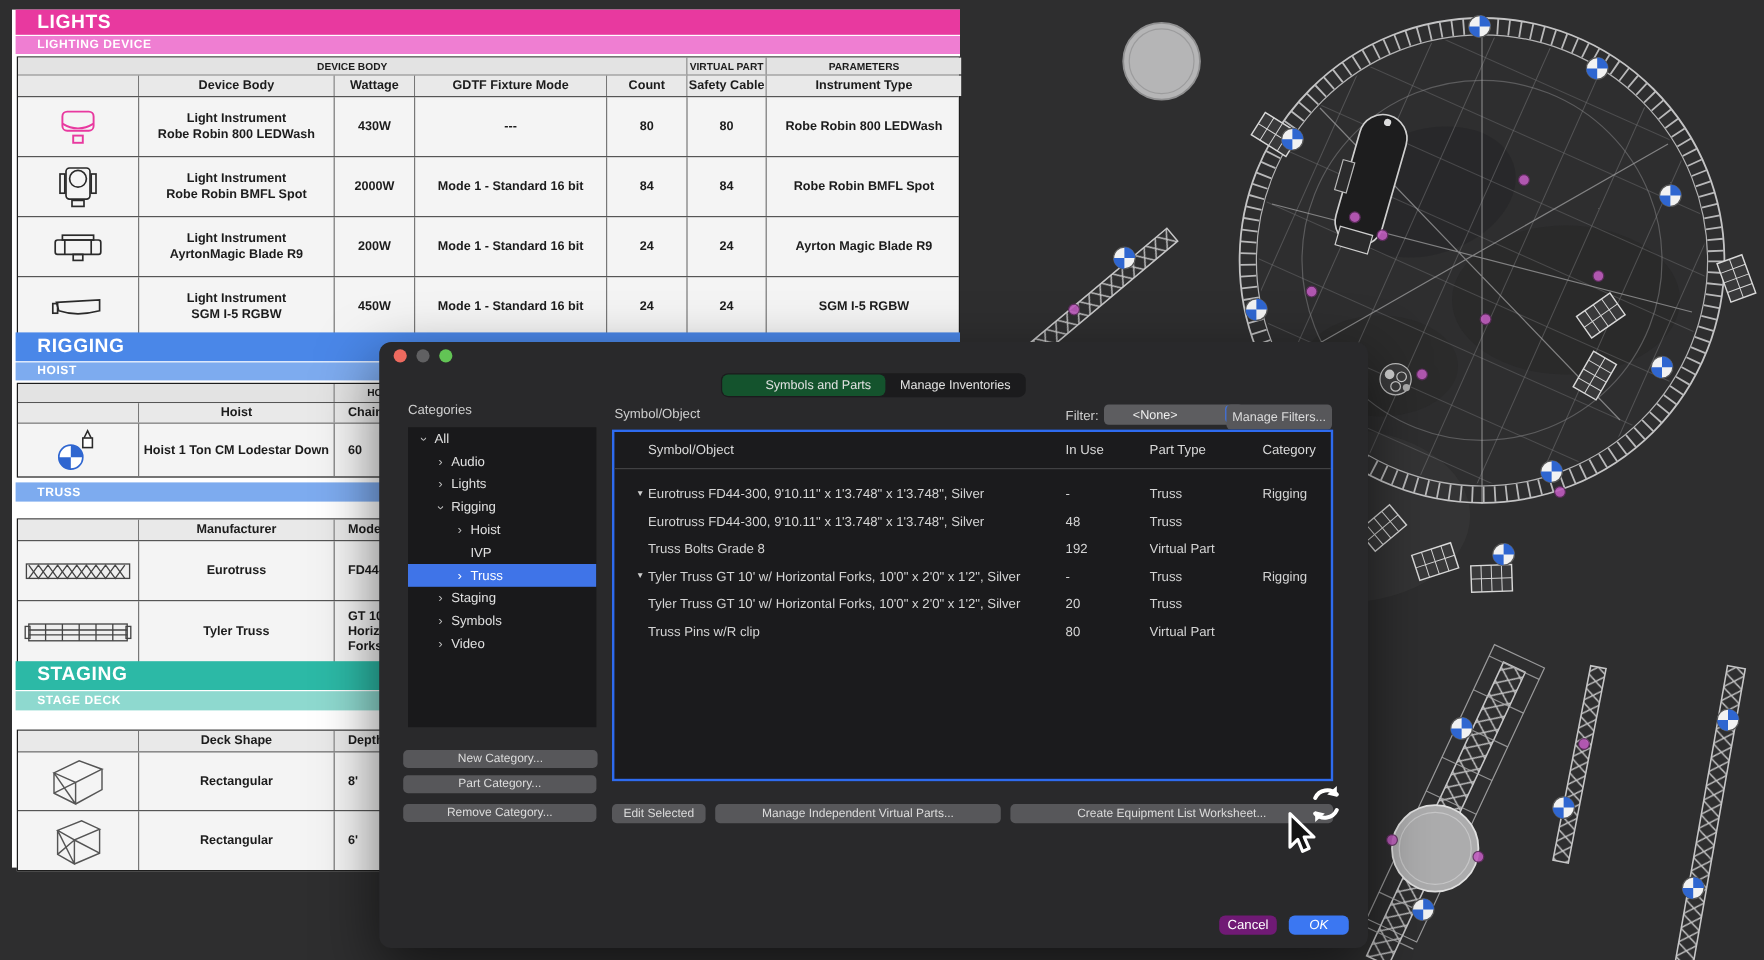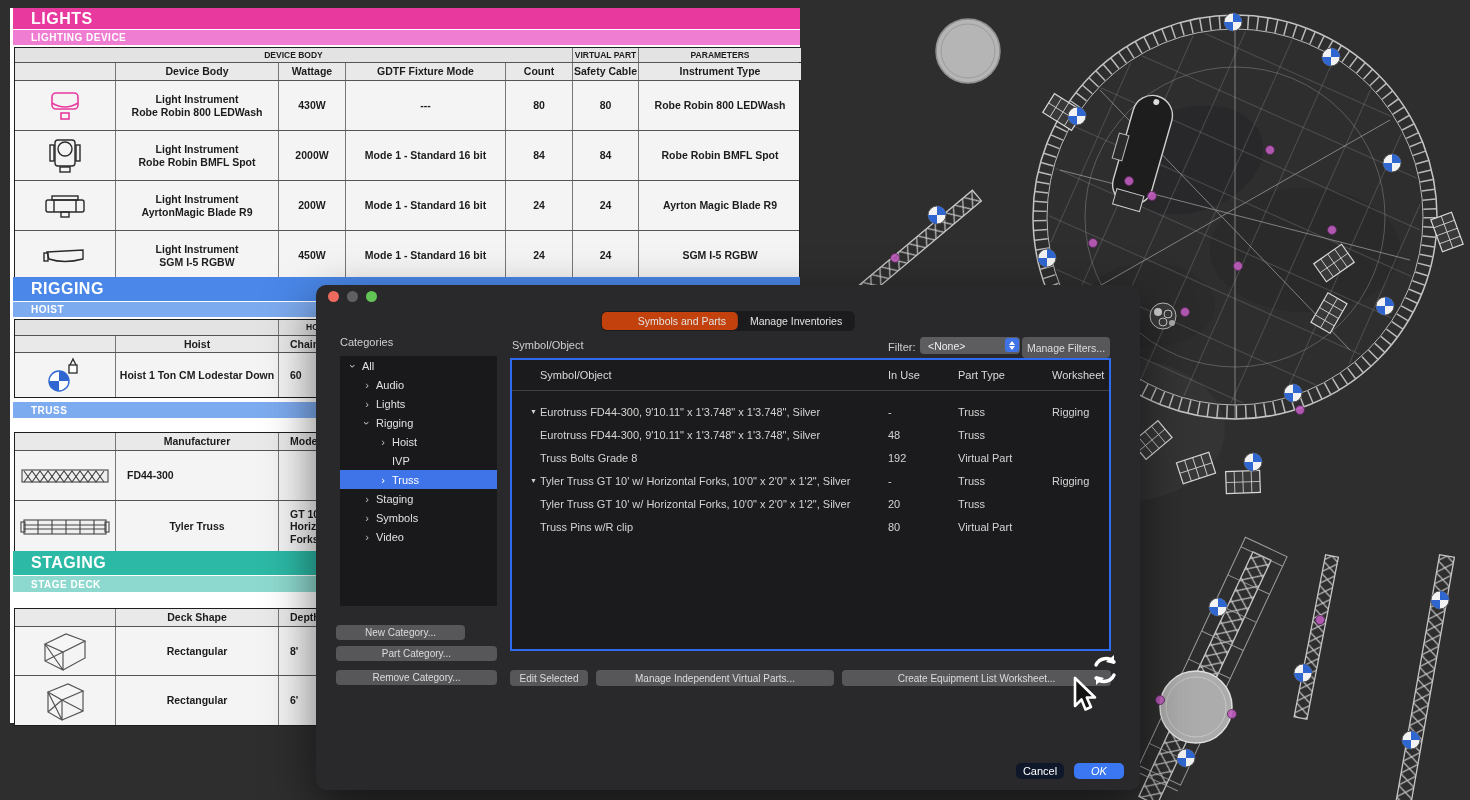--- a/index.html
+++ b/index.html
@@ -24,21 +24,21 @@
   .hg1{grid-template-columns:264px 81px 1fr;}
   .left-pad{justify-content:flex-start;padding-left:11px;text-align:left;}
   
   #dialog{position:absolute;left:316px;top:285px;width:824px;height:505px;background:#29292b;border-radius:10px;
           box-shadow:0 18px 50px rgba(0,0,0,.55);z-index:2;color:#d6d6d6;font-size:11px;}
   .dots{position:absolute;left:12px;top:6px;display:flex;gap:8px;}
   .dot{width:11px;height:11px;border-radius:50%;}
   .dlg-title{position:absolute;left:0;right:0;top:6px;text-align:center;font-weight:700;font-size:11.5px;color:#d9d9d9;}
   .tabs{position:absolute;left:50%;transform:translateX(-50%);top:26px;display:flex;background:#1b1b1d;border-radius:6px;padding:1px;}
   .tab{padding:3px 12px;border-radius:5px;font-size:10.5px;color:#e2e2e2;white-space:nowrap;}
-  .tab.sel{background:#c2410c;padding-left:36px;}
+  .tab.sel{background:#14532d;padding-left:36px;}
   .lbl{position:absolute;color:#cfcfcf;font-size:11px;}
   #tree{position:absolute;left:24px;top:71px;width:157px;height:250px;background:#19191b;overflow:hidden;}
   .titem{height:19px;display:flex;align-items:center;color:#e0e0e0;font-size:11px;}
   .titem.sel{background:#3f74e8;color:#fff;}
   .chev{width:10px;display:inline-flex;justify-content:center;font-size:11px;color:#bdbdbd;margin-right:4px;}
   .titem.sel .chev{color:#fff;}
   .chev.down{transform:rotate(90deg);}
   .chev.none{visibility:hidden;}
   .lvl0{padding-left:8px;} .lvl1{padding-left:22px;} .lvl2{padding-left:38px;}
   .gbtn{position:absolute;background:#57575a;border-radius:4px;color:#dcdcdc;font-size:10px;
@@ -302,20 +302,21 @@
         <div class="tcell">Manufacturer</div>
         <div class="tcell left-pad">Model</div>
         <div class="tcell"></div>
       </div>
       <div class="trow hcols" style="height:49px;">
         <div class="tcell"><svg width="90" height="18" viewBox="0 0 90 18" fill="none" stroke="#444" stroke-width="1.1">
               <rect x="2" y="3" width="86" height="12" fill="#efefef"></rect>
               <path d="M4 15 L12 4 L20 15 L28 4 L36 15 L44 4 L52 15 L60 4 L68 15 L76 4 L84 15"></path>
               <path d="M4 4 L12 15 L20 4 L28 15 L36 4 L44 15 L52 4 L60 15 L68 4 L76 15 L84 4"></path>
             </svg></div>
+        <div class="tcell">Eurotruss</div>
         <div class="tcell left-pad">FD44-300</div>
         <div class="tcell"></div>
       </div>
       <div class="trow hcols" style="height:51px;">
         <div class="tcell"><svg width="90" height="20" viewBox="0 0 90 20" fill="none" stroke="#444" stroke-width="1.1">
               <rect x="4" y="3" width="82" height="14" fill="#efefef"></rect>
               <path d="M4 8 H86 M4 12 H86 M18 3 V17 M32 3 V17 M46 3 V17 M60 3 V17 M74 3 V17"></path>
               <rect x="1" y="5" width="4" height="10"></rect>
               <rect x="85" y="5" width="4" height="10"></rect>
             </svg></div>
@@ -412,42 +413,42 @@
       <div class="titem lvl1">
           <span class="chev">›</span>
           <span>Symbols</span>
         </div>
       <div class="titem lvl1">
           <span class="chev">›</span>
           <span>Video</span>
         </div>
     </div>
 
-    <div class="gbtn" style="left:20px;top:340px;width:129px;height:15px;">New Category...</div>
+    <div class="gbtn" style="left:20px;top:340px;width:162px;height:15px;">New Category...</div>
     <div class="gbtn" style="left:20px;top:361px;width:161px;height:15px;">Part Category...</div>
     <div class="gbtn" style="left:20px;top:385px;width:161px;height:15px;">Remove Category...</div>
 
     <div class="lbl" style="left:196px;top:54px;">Symbol/Object</div>
     <div class="lbl" style="left:572px;top:56px;">Filter:</div>
-    <div class="filter-dd" style="left:604px;top:52px;width:92px;height:17px;padding-left:8px;">
+    <div class="filter-dd" style="left:604px;top:52px;width:92px;height:17px;padding-left:24px;">
       <span>&lt;None&gt;</span>
       <span class="stepper">
           <i class="up"></i>
           <i class="dn"></i>
         </span>
     </div>
     <div class="gbtn" style="left:706px;top:52px;width:88px;height:21px;font-size:10.5px;">Manage Filters...</div>
 
     <div id="dtable">
       <div id="dhead">
         <span></span>
         <span>Symbol/Object</span>
         <span>In Use</span>
         <span>Part Type</span>
-        <span>Worksheet</span>
+        <span>Category</span>
       </div>
       <div class="drow">
         <span class="disc">▼</span>
         <span>Eurotruss FD44-300, 9'10.11" x 1'3.748" x 1'3.748", Silver</span>
           <span>-</span>
         <span>Truss</span>
           <span>Rigging</span>
       </div>
       <div class="drow">
         <span class="disc"></span>
@@ -483,21 +484,21 @@
           <span>80</span>
         <span>Virtual Part</span>
           <span></span>
       </div>
     </div>
 
     <div class="gbtn" style="left:194px;top:385px;width:78px;height:16px;text-align:center;">Edit Selected</div>
     <div class="gbtn" style="left:280px;top:385px;width:238px;height:16px;">Manage Independent Virtual Parts...</div>
     <div class="gbtn" style="left:526px;top:385px;width:269px;height:16px;">Create Equipment List Worksheet...</div>
 
-    <div class="footbtn" style="left:700px;top:478px;width:48px;height:16px;background:#0f172a;">Cancel</div>
+    <div class="footbtn" style="left:700px;top:478px;width:48px;height:16px;background:#701a75;">Cancel</div>
     <div class="footbtn" style="left:758px;top:478px;width:50px;height:16px;background:var(--ok-blue);font-style:italic;">OK</div>
   </div>
 
   <div id="refresh-ov">
     <svg width="38" height="38" viewBox="0 0 38 38" fill="none">
       <path d="M10 14 A11 11 0 0 1 28 11" stroke="#fff" stroke-width="3.4" stroke-linecap="round"></path>
       <path d="M28 24 A11 11 0 0 1 10 27" stroke="#fff" stroke-width="3.4" stroke-linecap="round"></path>
       <path d="M28 4 L28 13 L20 11 Z" fill="#fff"></path>
       <path d="M10 34 L10 25 L18 27 Z" fill="#fff"></path>
     </svg>

